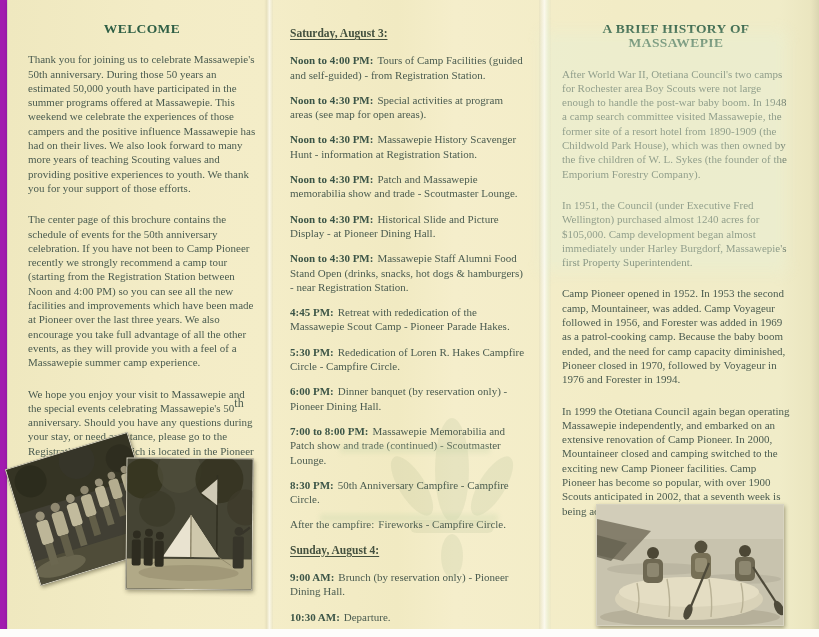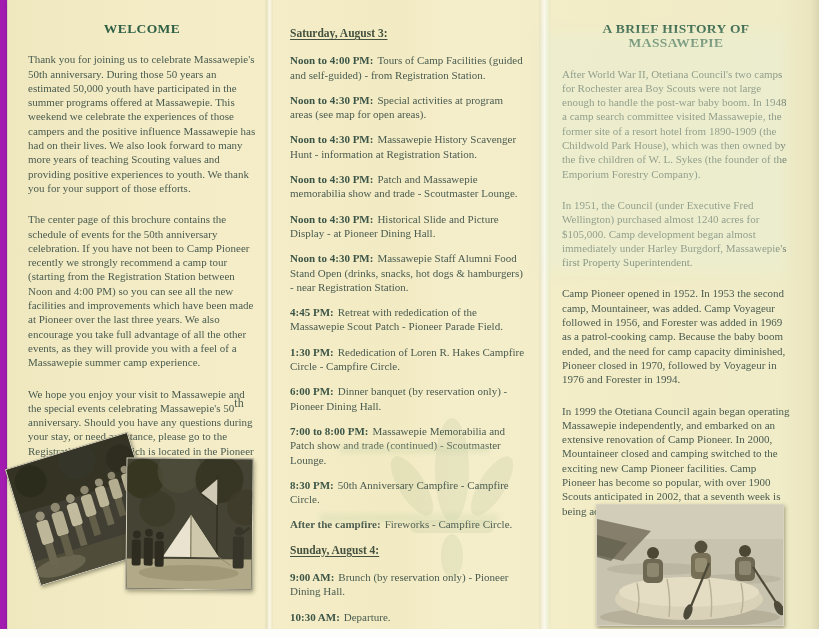--- a/index.html
+++ b/index.html
@@ -30,21 +30,21 @@
   }
   .para{margin:0 0 17px 0;}
   .sup{vertical-align:super;font-size:12px;line-height:0;}
 
   .day-heading{
     font-weight:bold;text-decoration:underline;text-underline-offset:2px;
     color:#44513f;margin:4px 0 13px 0;font-size:11.5px;
   }
   .event{margin:0 0 11px 0;}
   .event-time{font-weight:bold;color:#3c5547;margin-right:4px;}
-  .event.plain .event-time{font-weight:bold;color:#4b5c50;}
+  .event.plain .event-time{font-weight:normal;color:#4b5c50;}
 
   .photo{position:absolute;background:#4a483c;box-shadow:1px 2px 4px rgba(60,55,30,0.45);border:1px solid rgba(250,246,225,0.8);}
   .photo svg{display:block;}
   .photo-formation{left:12px;top:448px;transform:rotate(-17deg);}
   .photo-tent{left:118px;top:458px;transform:rotate(0.5deg);}
   .photo-raft{left:52px;top:504px;}
 
   .light-patch{
     position:absolute;left:8px;top:42px;width:224px;height:220px;
     background:rgba(230,240,212,0.45);
@@ -175,22 +175,22 @@
       <p class="day-heading">Saturday, August 3:</p>
 
       <div>
 
       <p class="event"><span class="event-time">Noon to 4:00 PM:</span><span>Tours of Camp Facilities (guided and self-guided) - from Registration Station.</span></p>
           <p class="event"><span class="event-time">Noon to 4:30 PM:</span><span>Special activities at program areas (see map for open areas).</span></p>
           <p class="event"><span class="event-time">Noon to 4:30 PM:</span><span>Massawepie History Scavenger Hunt - information at Registration Station.</span></p>
           <p class="event"><span class="event-time">Noon to 4:30 PM:</span><span>Patch and Massawepie memorabilia show and trade - Scoutmaster Lounge.</span></p>
           <p class="event"><span class="event-time">Noon to 4:30 PM:</span><span>Historical Slide and Picture Display - at Pioneer Dining Hall.</span></p>
           <p class="event"><span class="event-time">Noon to 4:30 PM:</span><span>Massawepie Staff Alumni Food Stand Open (drinks, snacks, hot dogs &amp; hamburgers) - near Registration Station.</span></p>
-          <p class="event"><span class="event-time">4:45 PM:</span><span>Retreat with rededication of the Massawepie Scout Patch - Pioneer Parade Field.</span></p>
-          <p class="event"><span class="event-time">1:30 PM:</span><span>Rededication of Loren R. Hakes Campfire Circle - Campfire Circle.</span></p>
+          <p class="event"><span class="event-time">4:45 PM:</span><span>Retreat with rededication of the Massawepie Scout Camp - Pioneer Parade Hakes.</span></p>
+          <p class="event"><span class="event-time">5:30 PM:</span><span>Rededication of Loren R. Hakes Campfire Circle - Campfire Circle.</span></p>
           <p class="event"><span class="event-time">6:00 PM:</span><span>Dinner banquet (by reservation only) - Pioneer Dining Hall.</span></p>
           <p class="event"><span class="event-time">7:00 to 8:00 PM:</span><span>Massawepie Memorabilia and Patch show and trade (continued) - Scoutmaster Lounge.</span></p>
           <p class="event"><span class="event-time">8:30 PM:</span><span>50th Anniversary Campfire - Campfire Circle.</span></p>
           <p class="event plain"><span class="event-time">After the campfire:</span><span>Fireworks - Campfire Circle.</span></p>
         </div>
 
       <p class="day-heading">Sunday, August 4:</p>
 
       <div>
 

